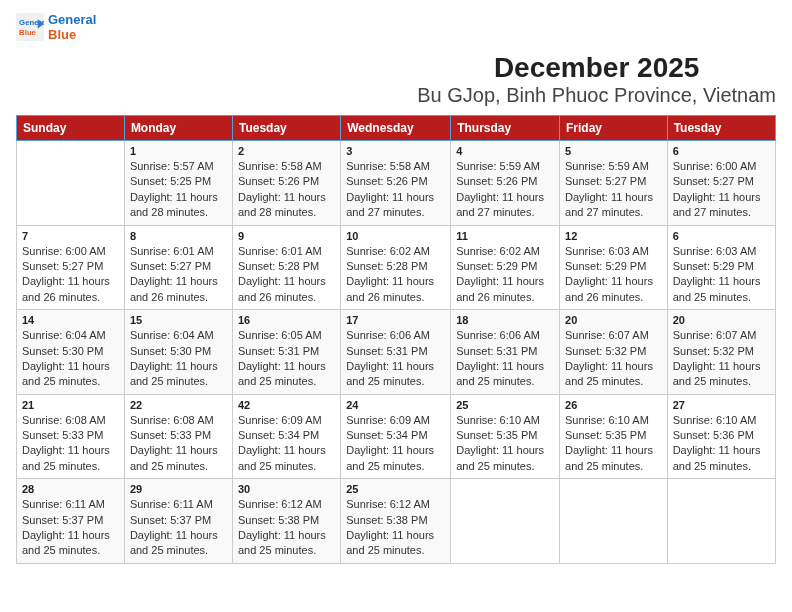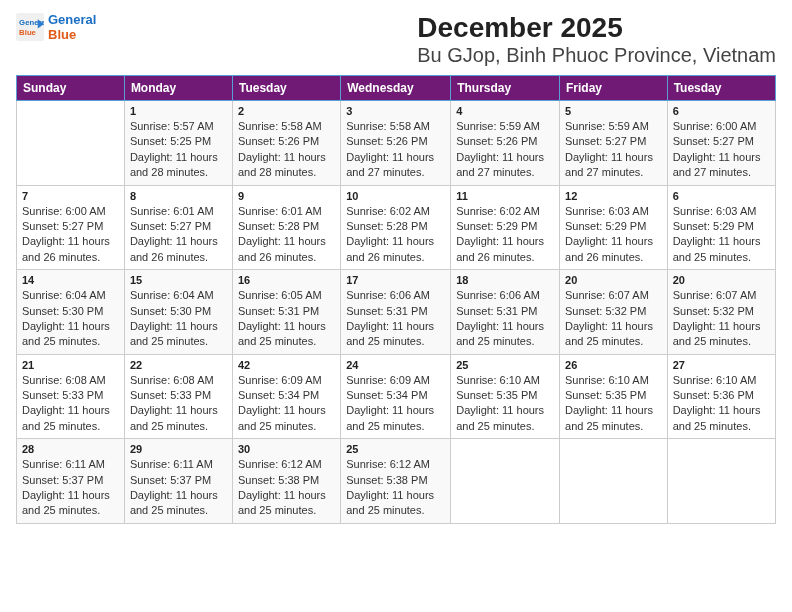--- a/index.html
+++ b/index.html
@@ -25,38 +25,39 @@
     .logo {
       display: flex;
       align-items: center;
       gap: 4px;
     }
     .logo-icon {
       width: 28px;
       height: 28px;
     }
     .title-block {
-      text-align: left;
+      text-align: center;
+      margin-top: 40px;
     }
     .main-title {
       font-size: 28px;
       font-weight: bold;
       color: #222;
     }
     .subtitle {
       font-size: 20px;
       color: #444;
     }
     .calendar {
       width: 100%;
       border-collapse: collapse;
       font-size: 10px;
     }
     .calendar thead tr th {
-      background: #701a75;
+      background: #b91c1c;
       color: #fff;
       text-align: left;
       padding: 5px 6px;
       font-size: 12px;
       font-weight: bold;
       border: 1px solid #5a9ed6;
     }
     .calendar tbody tr td {
       border: 1px solid #ccc;
       vertical-align: top;

